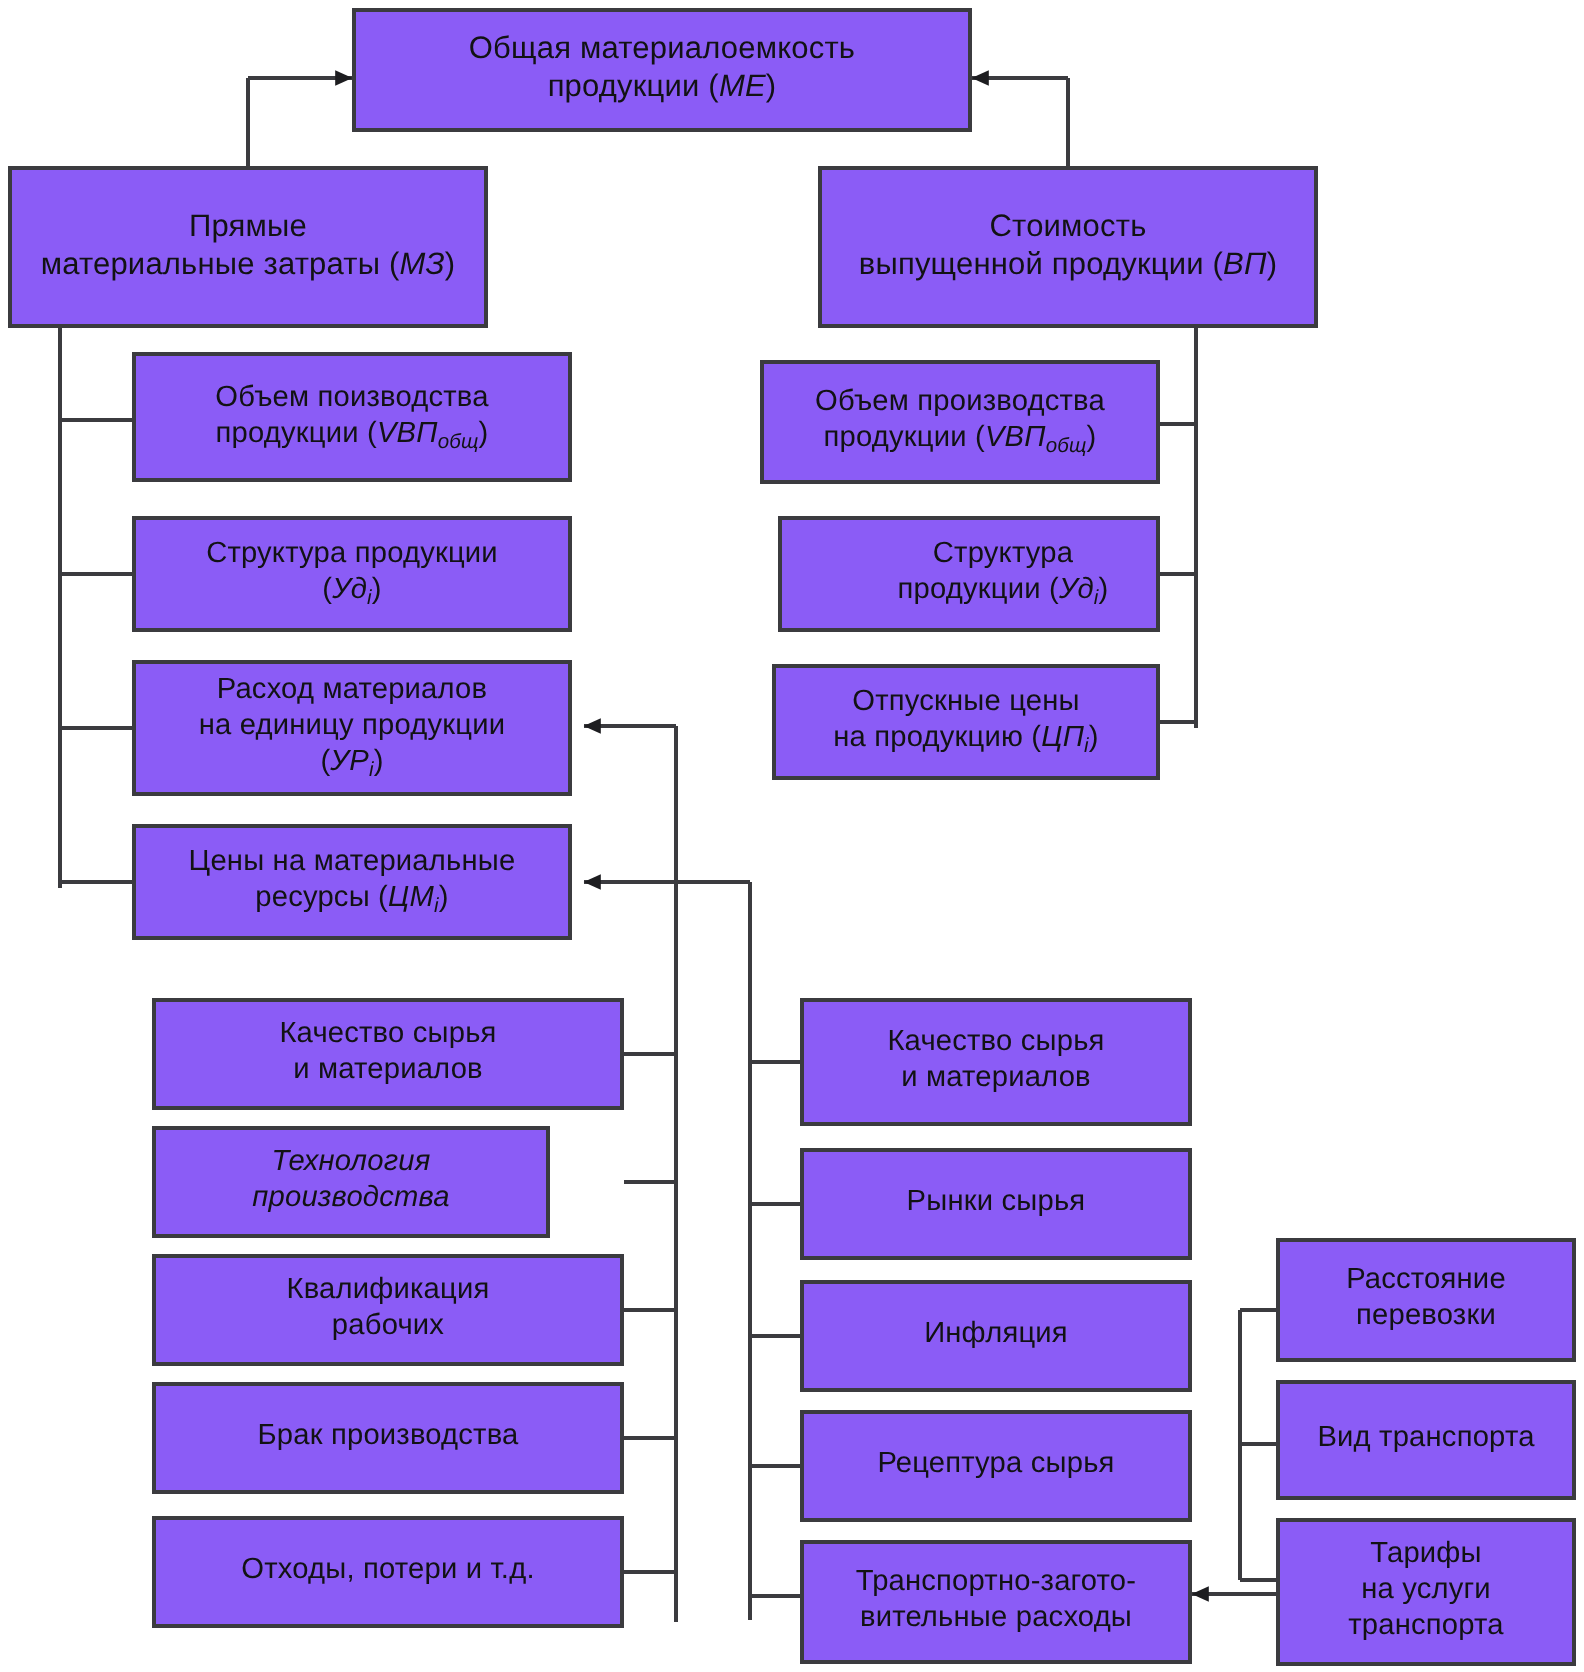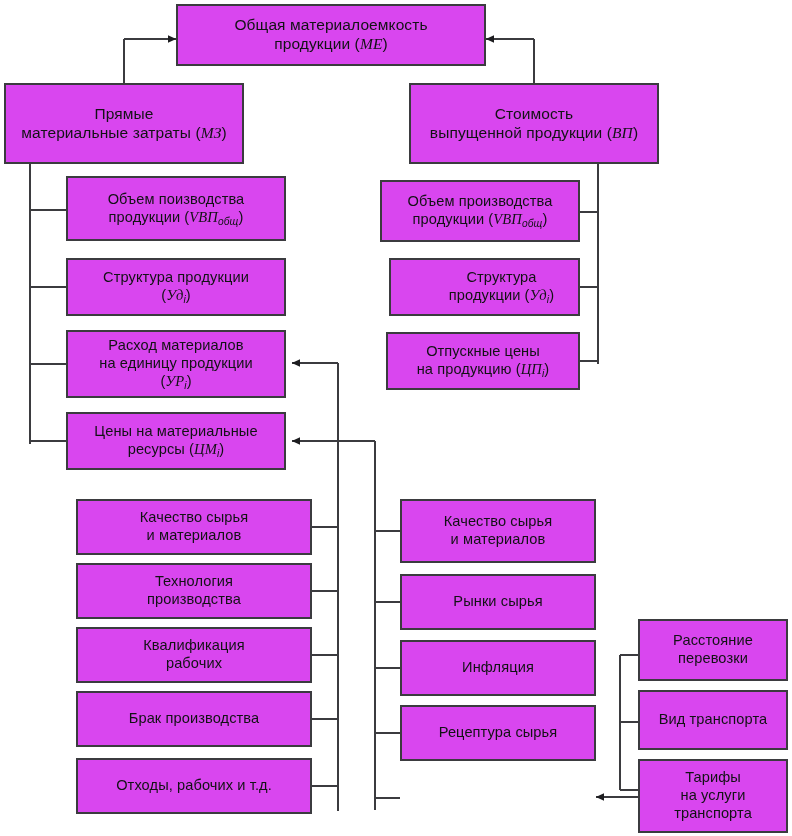--- a/index.html
+++ b/index.html
@@ -22,41 +22,40 @@
     left: 0;
     top: 0;
     width: 792px;
     height: 836px;
     pointer-events: none;
   }
   .node {
     position: absolute;
     box-sizing: border-box;
     border: 2px solid #3b3b3f;
-    background: #d946ef;
+    background: #8b5cf6;
     display: flex;
     align-items: center;
     justify-content: flex-start;
     text-align: center;
     color: #121214;
     line-height: 1.22;
     letter-spacing: 0.1px;
     padding: 2px 6px;
     z-index: 2;
   }
   .node-label {
     display: block;
     width: 100%;
     white-space: pre-line;
   }
   .fs-15 { font-size: 15.5px; }
   .fs-14 { font-size: 14.6px; }
   i.v {
     font-style: italic;
-    font-family: Liberation Serif, serif;
   }
   sub {
     font-size: 0.7em;
     font-style: italic;
     vertical-align: baseline;
     position: relative;
     top: 0.32em;
   }
 </style>
 </head>
@@ -152,52 +151,55 @@
   </div>
 
   <div class="node fs-14" style="left: 386px; top: 332px; width: 194px; height: 58px; border-color: rgb(59, 59, 63); color: rgb(18, 18, 20);">
     <span class="node-label">Отпускные цены<br>на продукцию (<i class="v">ЦП</i><sub>i</sub>)</span>
   </div>
 
   <div class="node fs-14" style="left: 76px; top: 499px; width: 236px; height: 56px; border-color: rgb(59, 59, 63); color: rgb(18, 18, 20);">
     <span class="node-label">Качество сырья<br>и материалов</span>
   </div>
 
-  <div class="node fs-14" style="left: 76px; top: 563px; width: 236px; height: 56px; border-color: rgb(59, 59, 63); color: rgb(18, 18, 20);">
+  <div class="node fs-14" style="left: 76px; top: 563px; width: 199px; height: 56px; border-color: rgb(59, 59, 63); color: rgb(18, 18, 20); font-style: italic;">
     <span class="node-label">Технология<br>производства</span>
   </div>
 
   <div class="node fs-14" style="left: 76px; top: 627px; width: 236px; height: 56px; border-color: rgb(59, 59, 63); color: rgb(18, 18, 20);">
     <span class="node-label">Квалификация<br>рабочих</span>
   </div>
 
   <div class="node fs-14" style="left: 76px; top: 691px; width: 236px; height: 56px; border-color: rgb(59, 59, 63); color: rgb(18, 18, 20);">
     <span class="node-label">Брак производства</span>
   </div>
 
   <div class="node fs-14" style="left: 76px; top: 758px; width: 236px; height: 56px; border-color: rgb(59, 59, 63); color: rgb(18, 18, 20);">
-    <span class="node-label">Отходы, рабочих и т.д.</span>
+    <span class="node-label">Отходы, потери и т.д.</span>
   </div>
 
   <div class="node fs-14" style="left: 400px; top: 499px; width: 196px; height: 64px; border-color: rgb(59, 59, 63); color: rgb(18, 18, 20);">
     <span class="node-label">Качество сырья<br>и материалов</span>
   </div>
 
   <div class="node fs-14" style="left: 400px; top: 574px; width: 196px; height: 56px; border-color: rgb(59, 59, 63); color: rgb(18, 18, 20);">
     <span class="node-label">Рынки сырья</span>
   </div>
 
   <div class="node fs-14" style="left: 400px; top: 640px; width: 196px; height: 56px; border-color: rgb(59, 59, 63); color: rgb(18, 18, 20);">
     <span class="node-label">Инфляция</span>
   </div>
 
   <div class="node fs-14" style="left: 400px; top: 705px; width: 196px; height: 56px; border-color: rgb(59, 59, 63); color: rgb(18, 18, 20);">
     <span class="node-label">Рецептура сырья</span>
   </div>
 
+  <div class="node fs-14" style="left: 400px; top: 770px; width: 196px; height: 62px; border-color: rgb(59, 59, 63); color: rgb(18, 18, 20);">
+    <span class="node-label">Транспортно-загото-<br>вительные расходы</span>
+  </div>
 
   <div class="node fs-14" style="left: 638px; top: 690px; width: 150px; height: 60px; border-color: rgb(59, 59, 63); color: rgb(18, 18, 20);">
     <span class="node-label">Вид транспорта</span>
   </div>
 
   <div class="node fs-14" style="left: 638px; top: 619px; width: 150px; height: 62px; border-color: rgb(59, 59, 63); color: rgb(18, 18, 20);">
     <span class="node-label">Расстояние<br>перевозки</span>
   </div>
 
   <div class="node fs-14" style="left: 638px; top: 759px; width: 150px; height: 74px; border-color: rgb(59, 59, 63); color: rgb(18, 18, 20);">

